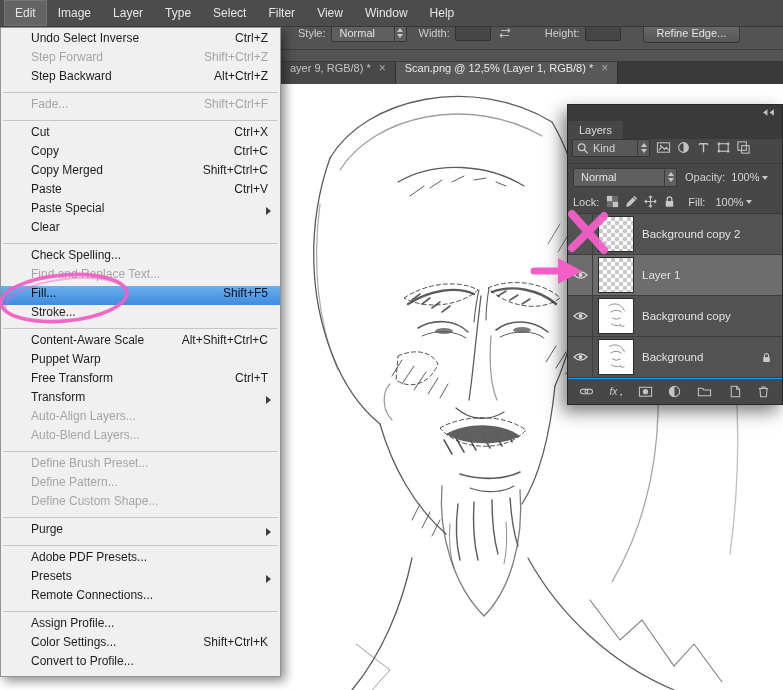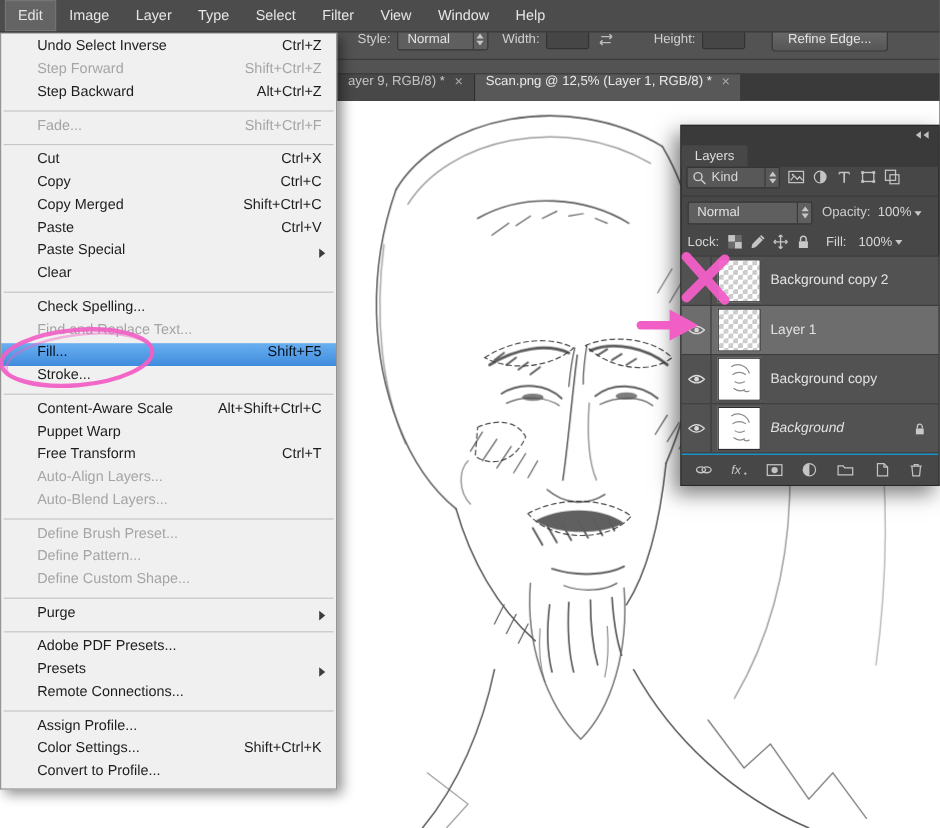--- a/index.html
+++ b/index.html
@@ -62,21 +62,21 @@
   .lk-icons{display:flex;align-items:center;gap:1px}
   .lock-row .fill-label{margin-left:6px}
   .layer-list{background:#4c4c4c}
   .layer-row{height:41px;display:flex;align-items:center;border-bottom:1px solid #3d3d3d;background:#525252}
   .layer-row.selected{background:#6d6d6d}
   .eye-cell{width:25px;height:100%;display:flex;align-items:center;justify-content:center;border-right:1px solid #3d3d3d;flex:0 0 auto}
   .eye-cell svg{width:15px;height:10px}
   .thumb{width:36px;height:36px;margin-left:5px;border:1px solid #2b2b2b;background:#fff;flex:0 0 auto;overflow:hidden}
   .thumb.checker{background-color:#fff;background-image:linear-gradient(45deg,#c9c9c9 25%,transparent 25%,transparent 75%,#c9c9c9 75%),linear-gradient(45deg,#c9c9c9 25%,transparent 25%,transparent 75%,#c9c9c9 75%);background-size:8px 8px;background-position:0 0,4px 4px}
   .layer-name{margin-left:8px;font-size:11.5px;color:#e2e2e2;white-space:nowrap}
-  .layer-name.italic{font-style:italic}
+  .layer-name.italic{}
   .row-lock{margin-left:auto;margin-right:9px;display:inline-flex}
   .row-lock svg{width:13px;height:13px}
   .panel-bottom{height:26px;border-top:1px solid #0ea5e9;display:flex;align-items:center;justify-content:space-between;padding:0 9px;background:#474747}
   .panel-bottom .icon{cursor:default}
 
   
   .annot{position:absolute;inset:0;z-index:40;pointer-events:none}
 </style>
 </head>
 <body>
@@ -239,20 +239,24 @@
         <span class="mi-label">Content-Aware Scale</span>
         <span class="mi-short">Alt+Shift+Ctrl+C</span>
       </div>
       <div class="menu-item">
         <span class="mi-label">Puppet Warp</span>
       </div>
       <div class="menu-item">
         <span class="mi-label">Free Transform</span>
         <span class="mi-short">Ctrl+T</span>
       </div>
+      <div class="menu-item">
+        <span class="mi-label">Transform</span>
+        <span class="mi-arrow"></span>
+      </div>
       <div class="menu-item disabled">
         <span class="mi-label">Auto-Align Layers...</span>
       </div>
       <div class="menu-item disabled">
         <span class="mi-label">Auto-Blend Layers...</span>
       </div>
       <div class="menu-sep"></div>
       <div class="menu-item disabled">
         <span class="mi-label">Define Brush Preset...</span>
       </div>

